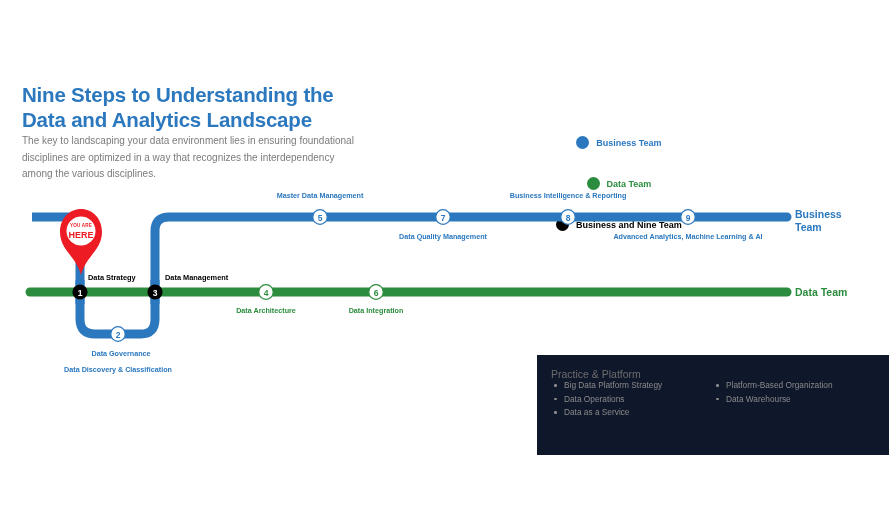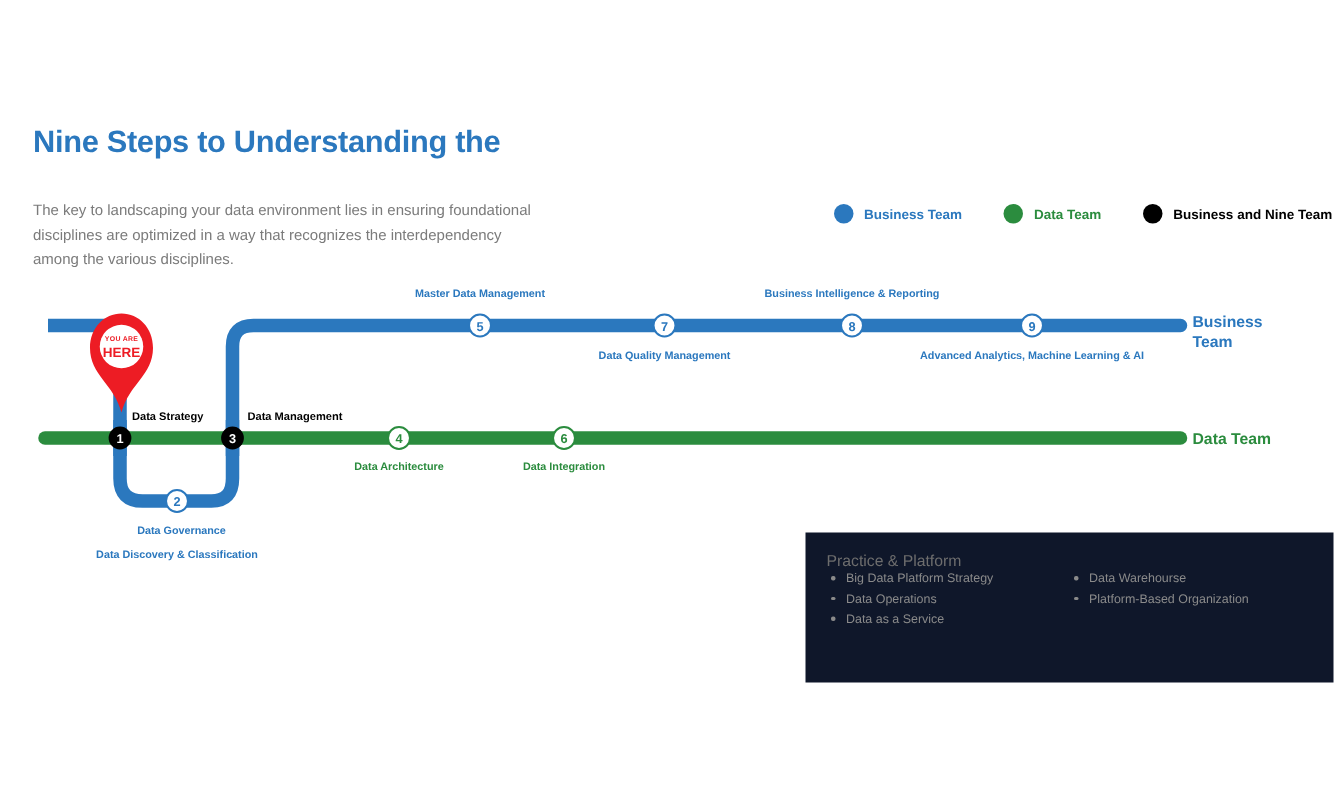--- a/index.html
+++ b/index.html
@@ -37,20 +37,21 @@
     color: #7b7b7b;
   }
 
   
   .legend {
     position: absolute;
     left: 556px; top: 136px;
     display: flex;
     align-items: center;
     gap: 28px;
+    flex-direction: column;
   }
   .legend-item { display: flex; align-items: center; gap: 7px; }
   .legend-dot {
     width: 13px; height: 13px;
     border-radius: 50%;
     flex: 0 0 auto;
   }
   .legend-label {
     font-size: 9px;
     font-weight: bold;
@@ -136,20 +137,21 @@
     background: #8a8a8a;
   }
 </style>
 </head>
 <body>
 
 <div id="page">
 
   <div class="title">
     <span>Nine Steps to Understanding the</span><br>
+    <span>Data and Analytics Landscape</span>
   </div>
   <div class="subtitle">The key to landscaping your data environment lies in ensuring foundational disciplines are optimized in a way that recognizes the interdependency among the various disciplines.</div>
 
   <div class="legend">
     <div class="legend-item">
       <span class="legend-dot" style="background:#2b78be"></span>
       <span class="legend-label" style="color:#2b78be">Business Team</span>
     </div>
     <div class="legend-item">
       <span class="legend-dot" style="background:#2b8c3e"></span>
@@ -245,19 +247,19 @@
 
   <div class="panel">
     <div class="panel-title">Practice &amp; Platform</div>
     <div class="panel-cols">
       <div class="panel-col">
         <div class="panel-li">Big Data Platform Strategy</div>
         <div class="panel-li">Data Operations</div>
         <div class="panel-li">Data as a Service</div>
       </div>
       <div class="panel-col">
+        <div class="panel-li">Platform-Based Organization</div>
         <div class="panel-li">Data Warehourse</div>
-        <div class="panel-li">Platform-Based Organization</div>
       </div>
     </div>
   </div>
 
 </div>
 
 </body></html>

